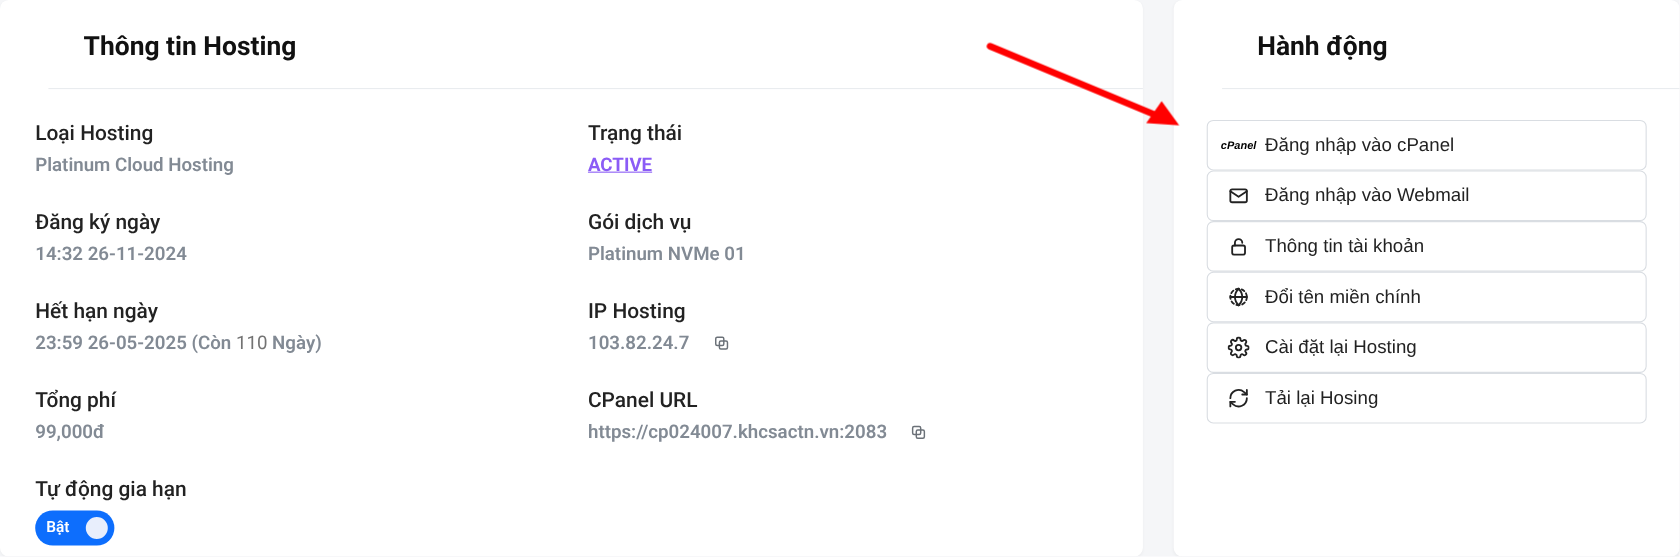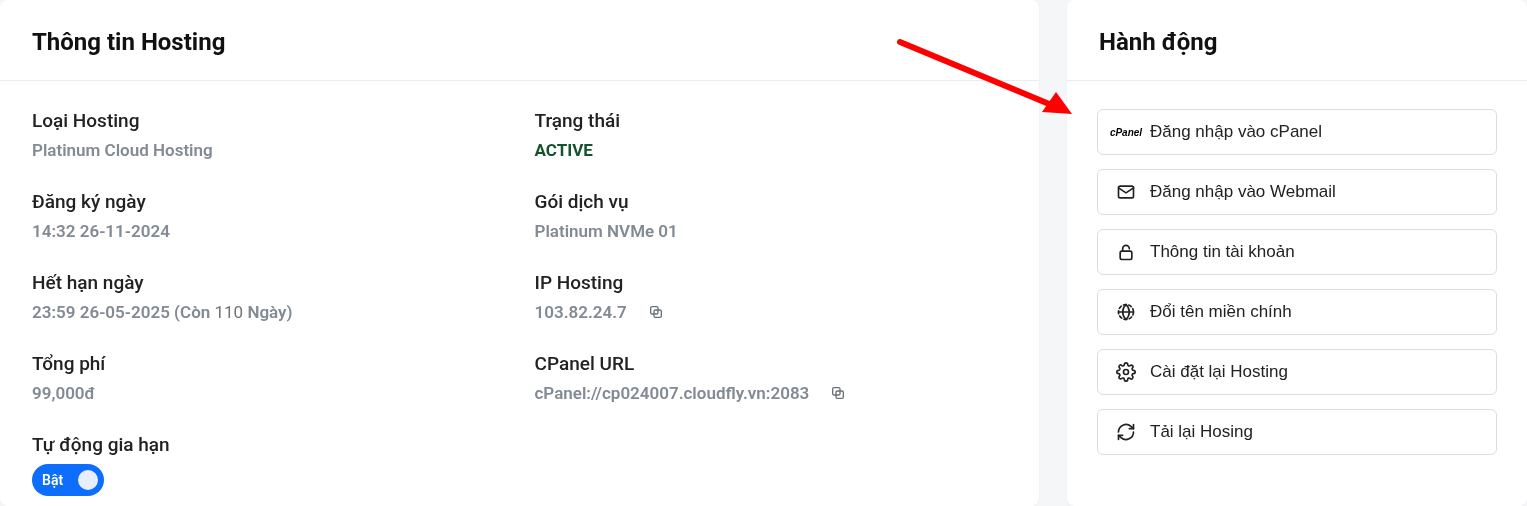--- a/index.html
+++ b/index.html
@@ -23,20 +23,21 @@
       flex-direction: column;
     }
     .right-panel {
       width: 460px;
       display: flex;
       flex-direction: column;
     }
     .card-header {
       padding: 28px 32px 24px;
       border-bottom: 1px solid #e9ecef;
+      margin-left: 44px;
     }
     .card-title {
       font-size: 24px;
       font-weight: 700;
       color: #111;
     }
     .card-body {
       padding: 28px 32px 34px;
     }
     .info-grid {
@@ -51,22 +52,23 @@
       color: #222;
       font-weight: 500;
       margin-bottom: 8px;
     }
     .info-value {
       font-size: 17px;
       color: #828a94;
       font-weight: 600;
     }
     .info-value.active {
-      color: #14532d;
+      color: #8b5cf6;
       font-weight: 700;
+      text-decoration: underline;
     }
     .info-value .days-left {
     }
     .info-value .days-count {
       font-weight: 400;
       color: #737373;
     }
     .copy-row { display: flex; align-items: center; gap: 20px; }
     .copy-icon {
       width: 18px; height: 18px;
@@ -95,21 +97,20 @@
       height: 26px;
       background: #e8eefc;
       border: 3px solid #0d6efd;
       border-radius: 50%;
       box-sizing: border-box;
     }
     .actions-list {
       padding: 28px 30px 20px;
       display: flex;
       flex-direction: column;
-      gap: 14px;
     }
     .action-btn {
       display: flex;
       align-items: center;
       gap: 14px;
       border: 1px solid #d9dde2;
       border-radius: 6px;
       background: #fff;
       padding: 12px 18px;
       font-size: 17px;
@@ -197,21 +198,21 @@
       </div>
 
       <div class="info-item">
         <div class="info-label">Tổng phí</div>
         <div class="info-value">99,000đ</div>
       </div>
 
       <div class="info-item">
         <div class="info-label">CPanel URL</div>
         <div class="info-value copy-row">
-          <span>cPanel://cp024007.cloudfly.vn:2083</span>
+          <span>https://cp024007.khcsactn.vn:2083</span>
           <span class="copy-icon">
             <svg width="16" height="16" viewBox="0 0 24 24" fill="none" stroke="currentColor" stroke-width="2" stroke-linecap="round" stroke-linejoin="round">
                 <rect x="9" y="9" width="11" height="11" rx="2"></rect>
                 <rect x="4" y="4" width="11" height="11" rx="2"></rect>
               </svg>
           </span>
         </div>
       </div>
 
       <div class="info-item">

